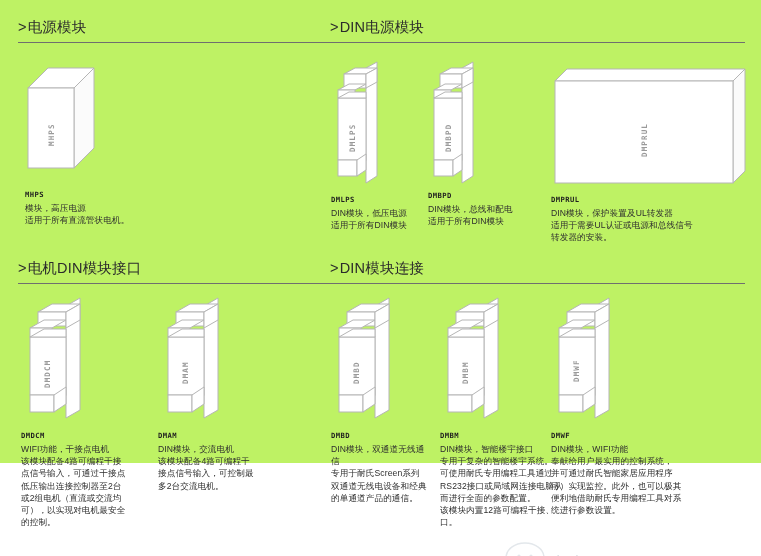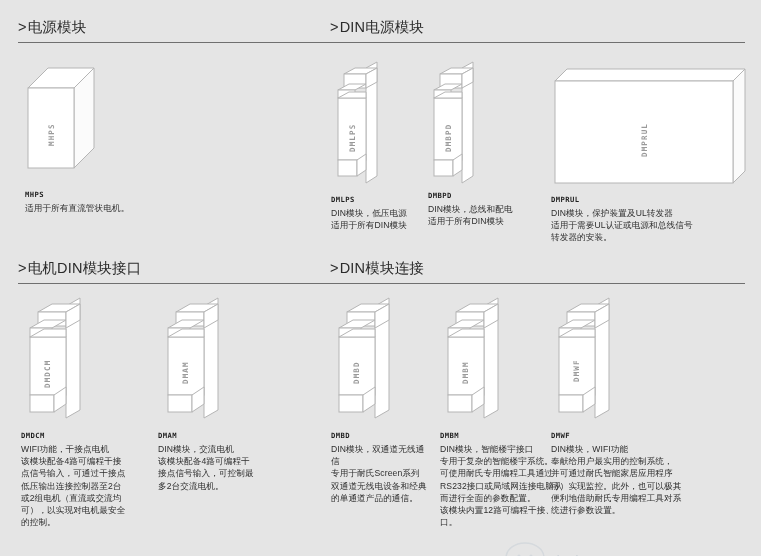--- a/index.html
+++ b/index.html
@@ -2,21 +2,21 @@
 <html><head>
 <meta charset="utf-8">
 <style>
   * { box-sizing: border-box; margin: 0; padding: 0; }
   html, body {
     width: 761px; height: 556px;
     background: #ffffff;
     font-family: "Liberation Sans", "DejaVu Sans", sans-serif;
     overflow: hidden;
   }
-  .page { position: relative; width: 761px; height: 556px; background:#e5e5e5; }
+  .page { position: relative; width: 761px; height: 463px; background:#bef264; }
 
   
   .section { position: absolute; }
   .sec-head {
     position: relative;
     font-size: 14.5px;
     color: #2b2b2b;
     letter-spacing: .2px;
     white-space: nowrap;
     padding-bottom: 5px;
@@ -87,20 +87,21 @@
 
       <polygon points="48,22 68,2 68,82 48,102" fill="#fbfbfb" stroke="#b5b5b5" stroke-width="1"></polygon>
 
       <rect x="2" y="22" width="46" height="80" fill="#ffffff" stroke="#b5b5b5" stroke-width="1"></rect>
       <text class="vtxt" transform="translate(28,80) rotate(-90)">MHPS</text>
     </svg>
   </div>
 
   <div class="cap" style="left:25px; top:190px; width:170px;">
     <div class="code">MHPS</div>
+    <div class="ln">模块，高压电源</div>
     <div class="ln">适用于所有直流管状电机。</div>
   </div>
 
   <div class="section" style="left:330px; top:18px; width:415px;">
     <div class="sec-head">
       <span class="gt">&gt;</span><span>DIN电源模块</span>
     </div>
   </div>
 
   <div class="ill" style="left:332px; top:62px;">

